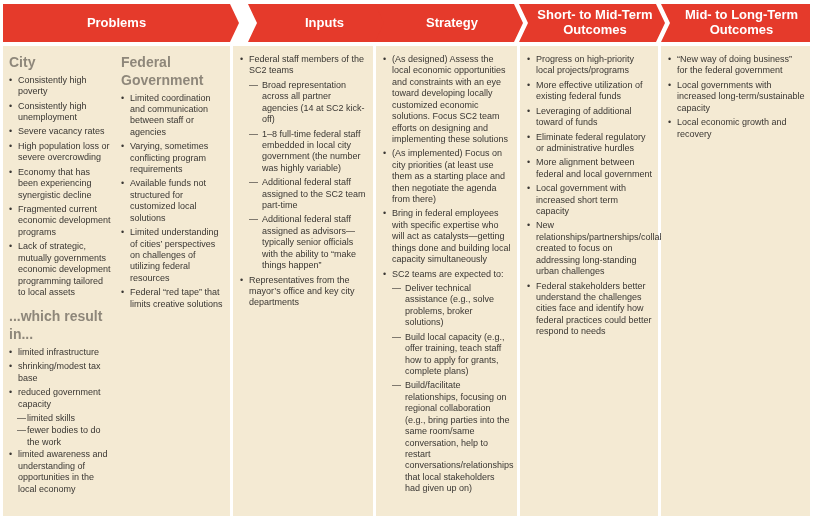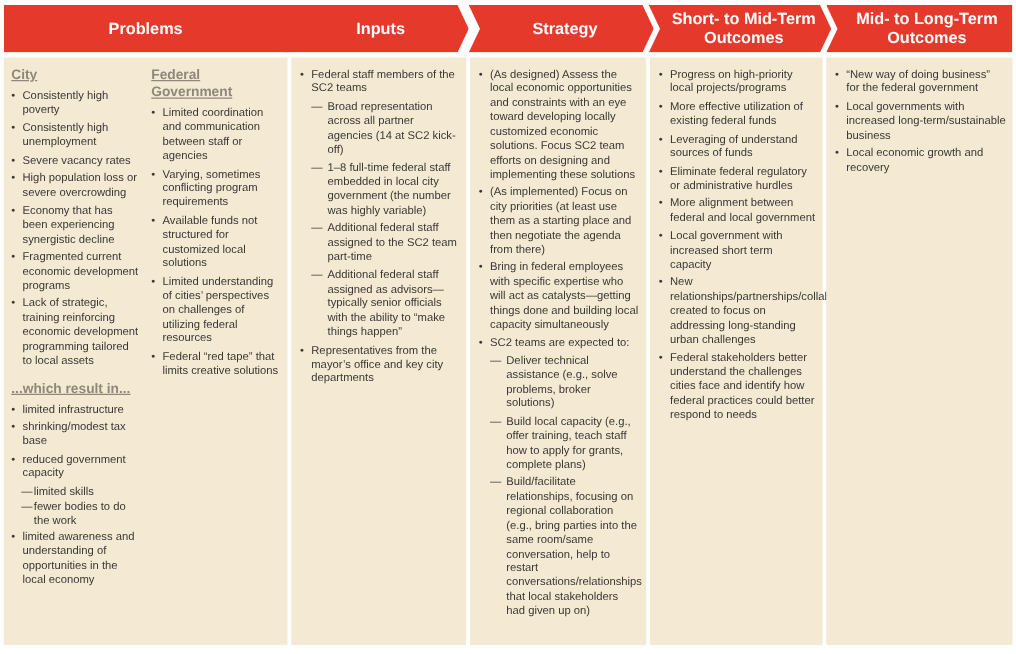--- a/index.html
+++ b/index.html
@@ -13,41 +13,41 @@
     font-family:"Liberation Sans", sans-serif;color:var(--ink);}
   .canvas{position:relative;width:813px;height:523px;}
 
   
   .header-row{position:absolute;left:0;top:4px;width:678px;height:38px;}
   .hblock{position:absolute;top:0;height:38px;background:var(--red);color:#fff;
     display:flex;align-items:center;justify-content:center;text-align:center;
     font-weight:bold;font-size:13px;line-height:1.12;}
   .hb1{left:3px;width:236px;padding-right:9px;
     clip-path:polygon(0 0, calc(100% - 9px) 0, 100% 50%, calc(100% - 9px) 100%, 0 100%);}
-  .hb2{left:228px;width:147px;padding:0 4px 0 10px;
+  .hb2{left:248px;width:147px;padding:0 4px 0 10px;
     clip-path:polygon(0 0, calc(100% - 9px) 0, 100% 50%, calc(100% - 9px) 100%, 0 100%, 9px 50%);text-align:right;}
   .hb3{left:375px;width:148px;padding:0 4px 0 10px;
     clip-path:polygon(0 0, calc(100% - 9px) 0, 100% 50%, calc(100% - 9px) 100%, 0 100%, 9px 50%);}
   .hb4{left:519px;width:146px;padding:0 4px 0 10px;
     clip-path:polygon(0 0, calc(100% - 9px) 0, 100% 50%, calc(100% - 9px) 100%, 0 100%, 9px 50%);}
   .hb5{left:661px;width:149px;padding-left:12px;
     clip-path:polygon(0 0, 100% 0, 100% 100%, 0 100%, 9px 50%);}
 
   
   .panels{position:absolute;left:0;top:46px;width:813px;height:470px;}
   .panel{position:absolute;top:0;height:470px;background:var(--cream);
     padding:8px 5px 8px 7px;font-size:9px;line-height:1.27;}
   .p1{left:3px;width:227px;display:flex;gap:9px;padding:8px 6px;}
   .p2{left:233px;width:140px;}
   .p3{left:376px;width:141px;}
   .p4{left:520px;width:138px;}
   .p5{left:661px;width:149px;}
   .subcol{flex:1 1 0;min-width:0;}
 
-  .subhead{font-weight:bold;color:var(--gray);font-size:11px;margin-bottom:3px;text-decoration:underline;}
+  .subhead{font-weight:bold;color:var(--gray);font-size:14px;margin-bottom:3px;}
   .subhead.result{margin-top:10px;}
 
   
   .li{display:flex;align-items:flex-start;margin-bottom:3px;}
   .li .marker{flex:0 0 9px;text-align:left;}
   .li.l2{padding-left:9px;}
   .li.l2 .marker{flex:0 0 13px;}
   .list.tight .li.l2{padding-left:8px;margin-bottom:1px;}
   .list.tight .li.l2 .marker{flex:0 0 auto;margin-right:1px;}
   .li .txt{flex:1 1 auto;min-width:0;}
@@ -100,21 +100,21 @@
             <div class="li l1">
               <span class="marker">•</span>
               <span class="txt">Economy that has been experiencing synergistic decline</span>
             </div>
             <div class="li l1">
               <span class="marker">•</span>
               <span class="txt">Fragmented current economic development programs</span>
             </div>
             <div class="li l1">
               <span class="marker">•</span>
-              <span class="txt">Lack of strategic, training reinforcing economic development programming tailored to local assets</span>
+              <span class="txt">Lack of strategic, mutually governments economic development programming tailored to local assets</span>
             </div>
           </div>
         <div class="subhead result">...which result in...</div>
         <div class="list tight">
             <div class="li l1">
               <span class="marker">•</span>
               <span class="txt">limited infrastructure</span>
             </div>
             <div class="li l1">
               <span class="marker">•</span>
@@ -232,21 +232,21 @@
           <div class="li l1">
             <span class="marker">•</span>
             <span class="txt">Progress on high-priority local projects/programs</span>
           </div>
           <div class="li l1">
             <span class="marker">•</span>
             <span class="txt">More effective utilization of existing federal funds</span>
           </div>
           <div class="li l1">
             <span class="marker">•</span>
-            <span class="txt">Leveraging of understand sources of funds</span>
+            <span class="txt">Leveraging of additional toward of funds</span>
           </div>
           <div class="li l1">
             <span class="marker">•</span>
             <span class="txt">Eliminate federal regulatory or administrative hurdles</span>
           </div>
           <div class="li l1">
             <span class="marker">•</span>
             <span class="txt">More alignment between federal and local government</span>
           </div>
           <div class="li l1">
@@ -265,21 +265,21 @@
     </div>
 
     <div class="panel p5">
       <div class="list">
           <div class="li l1">
             <span class="marker">•</span>
             <span class="txt">“New way of doing business” for the federal government</span>
           </div>
           <div class="li l1">
             <span class="marker">•</span>
-            <span class="txt">Local governments with increased long-term/sustainable business</span>
+            <span class="txt">Local governments with increased long-term/sustainable capacity</span>
           </div>
           <div class="li l1">
             <span class="marker">•</span>
             <span class="txt">Local economic growth and recovery</span>
           </div>
         </div>
     </div>
 
   </div>
 </div>

